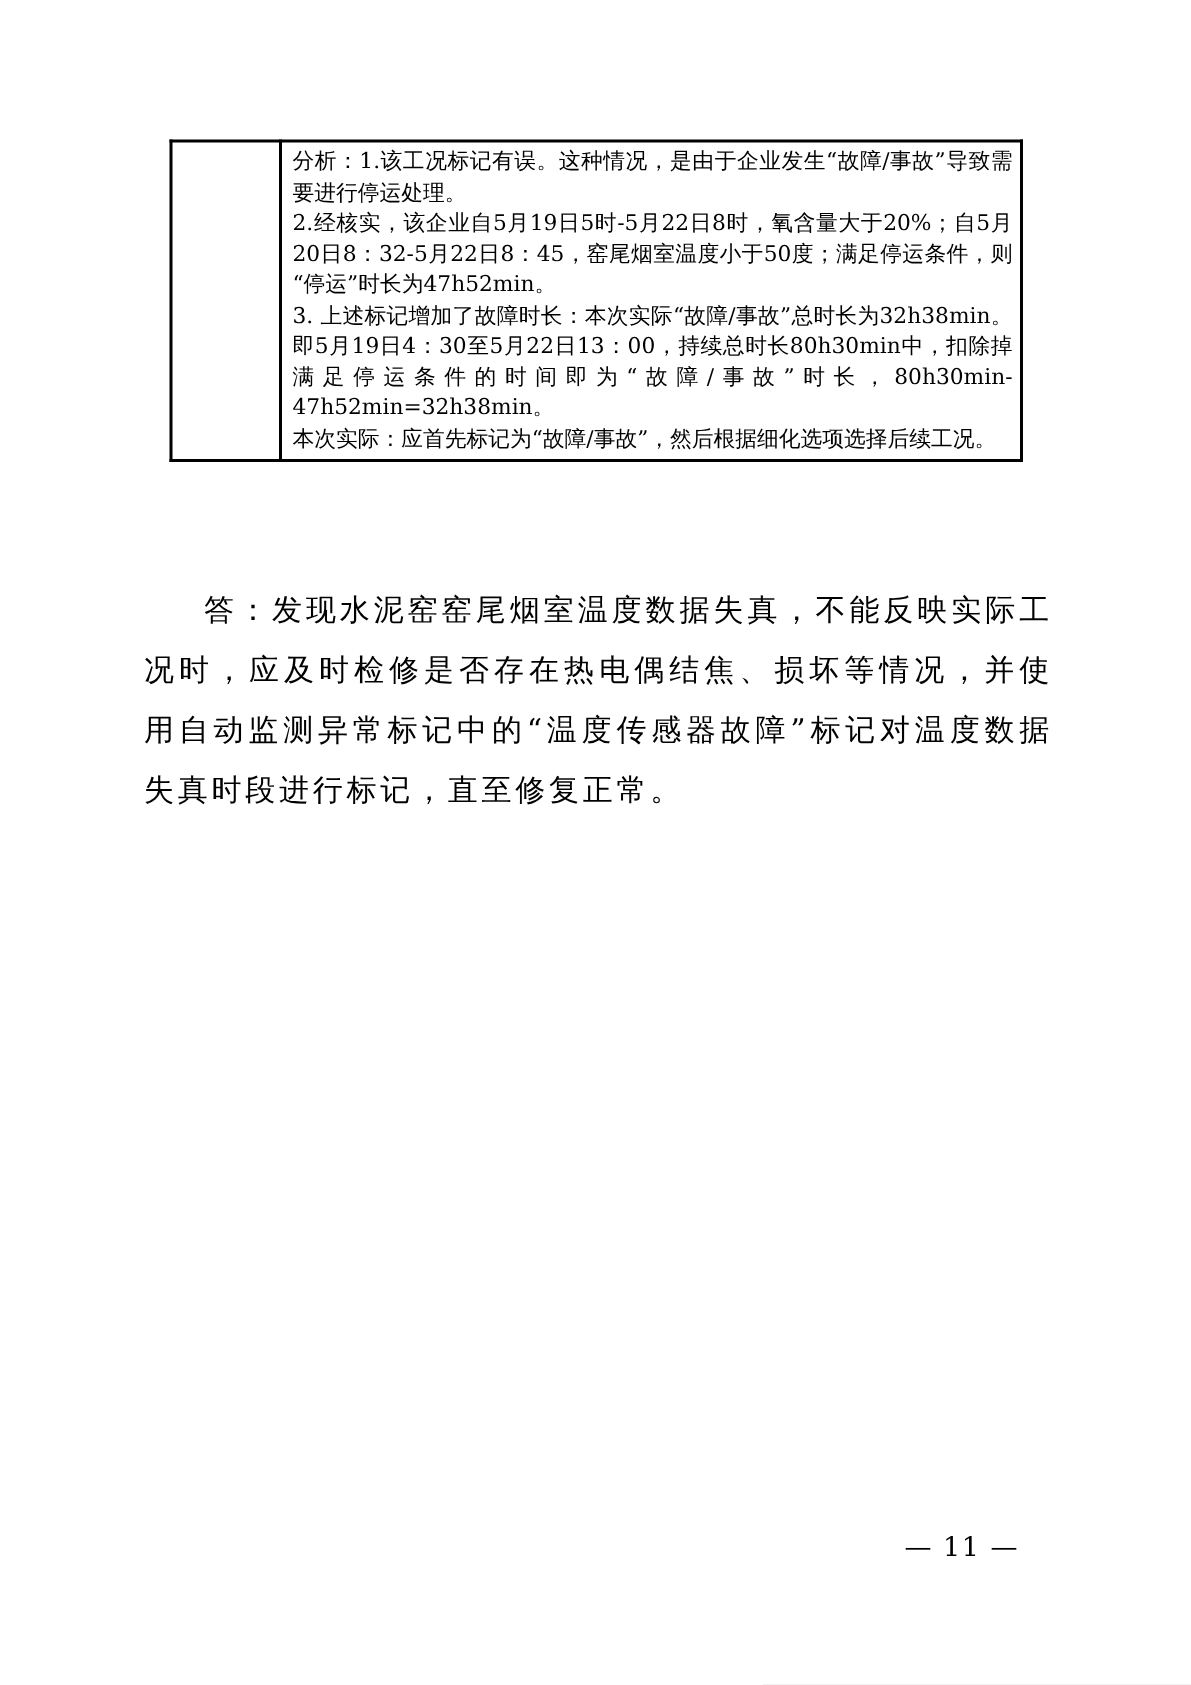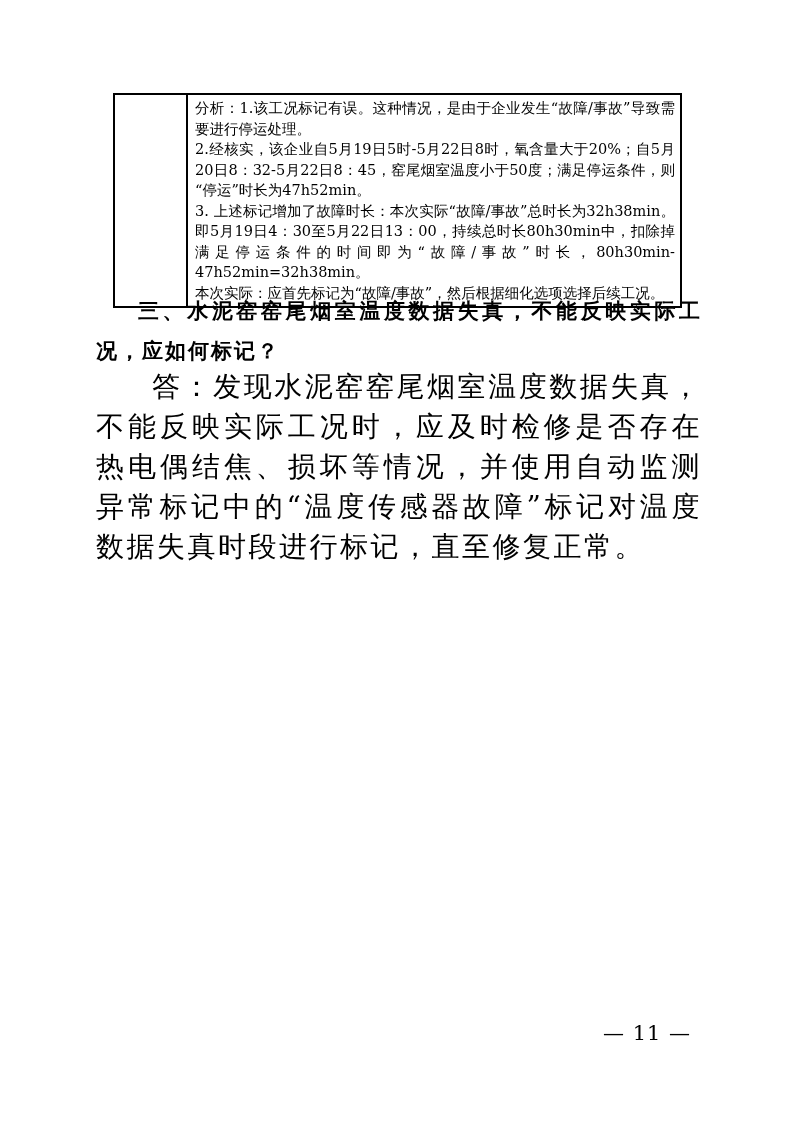--- a/index.html
+++ b/index.html
@@ -48,34 +48,34 @@
     font-weight: bold;
     font-size: 21px;
     line-height: 40px;
     letter-spacing: 2px;
     text-indent: 2em;
     text-align: justify;
   }
   .answer-paragraph {
     position: absolute;
     left: 96px;
-    top: 367px;
+    top: 386px;
     width: 606px;
     margin: 0;
-    font-size: 28px;
+    font-size: 20px;
     line-height: 40px;
     letter-spacing: 2.5px;
     text-indent: 2em;
     text-align: justify;
   }
   .page-number {
     position: absolute;
     left: 603px;
     top: 1021px;
-    font-size: 21px;
+    font-size: 18px;
     letter-spacing: 1px;
     white-space: nowrap;
   }
 </style>
 </head>
 <body>
 
 <div class="page">
 
   <table class="analysis-table">
@@ -85,19 +85,18 @@
       <td class="content-cell">
         <p>分析：1.该工况标记有误。这种情况，是由于企业发生“故障/事故”导致需要进行停运处理。</p>
         <p>2.经核实，该企业自5月19日5时-5月22日8时，氧含量大于20%；自5月20日8：32-5月22日8：45，窑尾烟室温度小于50度；满足停运条件，则“停运”时长为47h52min。</p>
         <p>3. 上述标记增加了故障时长：本次实际“故障/事故”总时长为32h38min。即5月19日4：30至5月22日13：00，持续总时长80h30min中，扣除掉满足停运条件的时间即为“故障/事故”时长，80h30min-47h52min=32h38min。</p>
         <p>本次实际：应首先标记为“故障/事故”，然后根据细化选项选择后续工况。</p>
       </td>
     </tr>
   </tbody>
     </table>
 
-  <h2 class="section-heading">三、水泥窑窑尾烟室温度数据失真，不能反映实际工况，应如何标记？</h2>
 
   <p class="answer-paragraph">答：发现水泥窑窑尾烟室温度数据失真，不能反映实际工况时，应及时检修是否存在热电偶结焦、损坏等情况，并使用自动监测异常标记中的“温度传感器故障”标记对温度数据失真时段进行标记，直至修复正常。</p>
 
   <div class="page-number">— 11 —</div>
 
 </div>
 
 </body></html>

